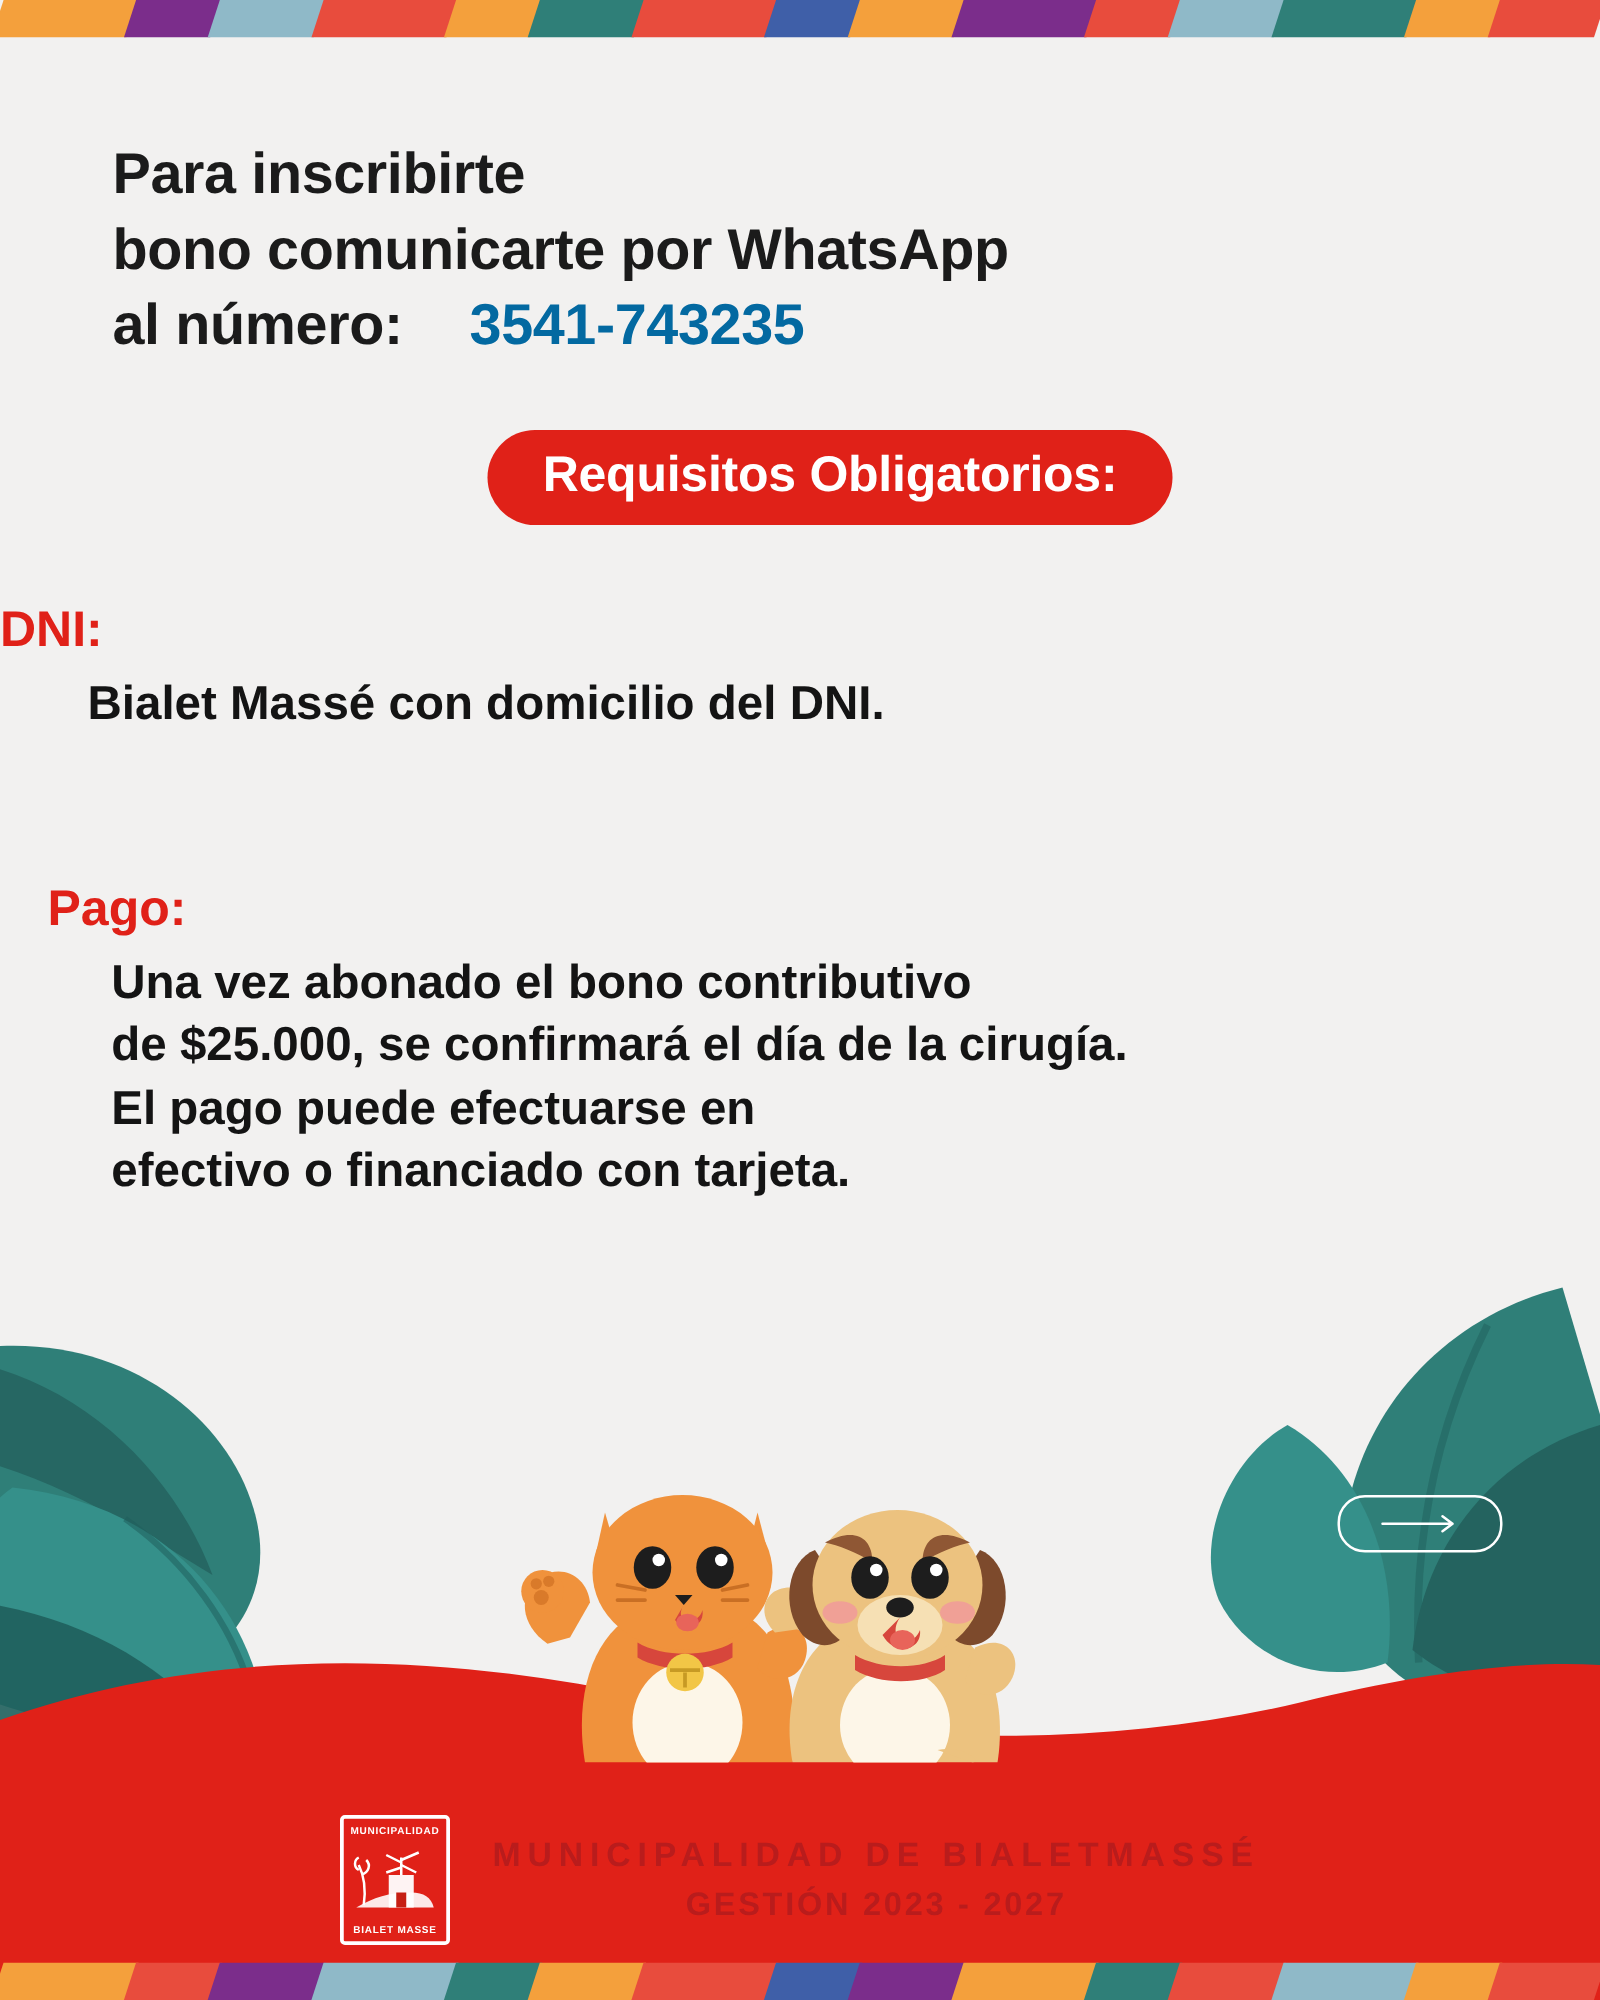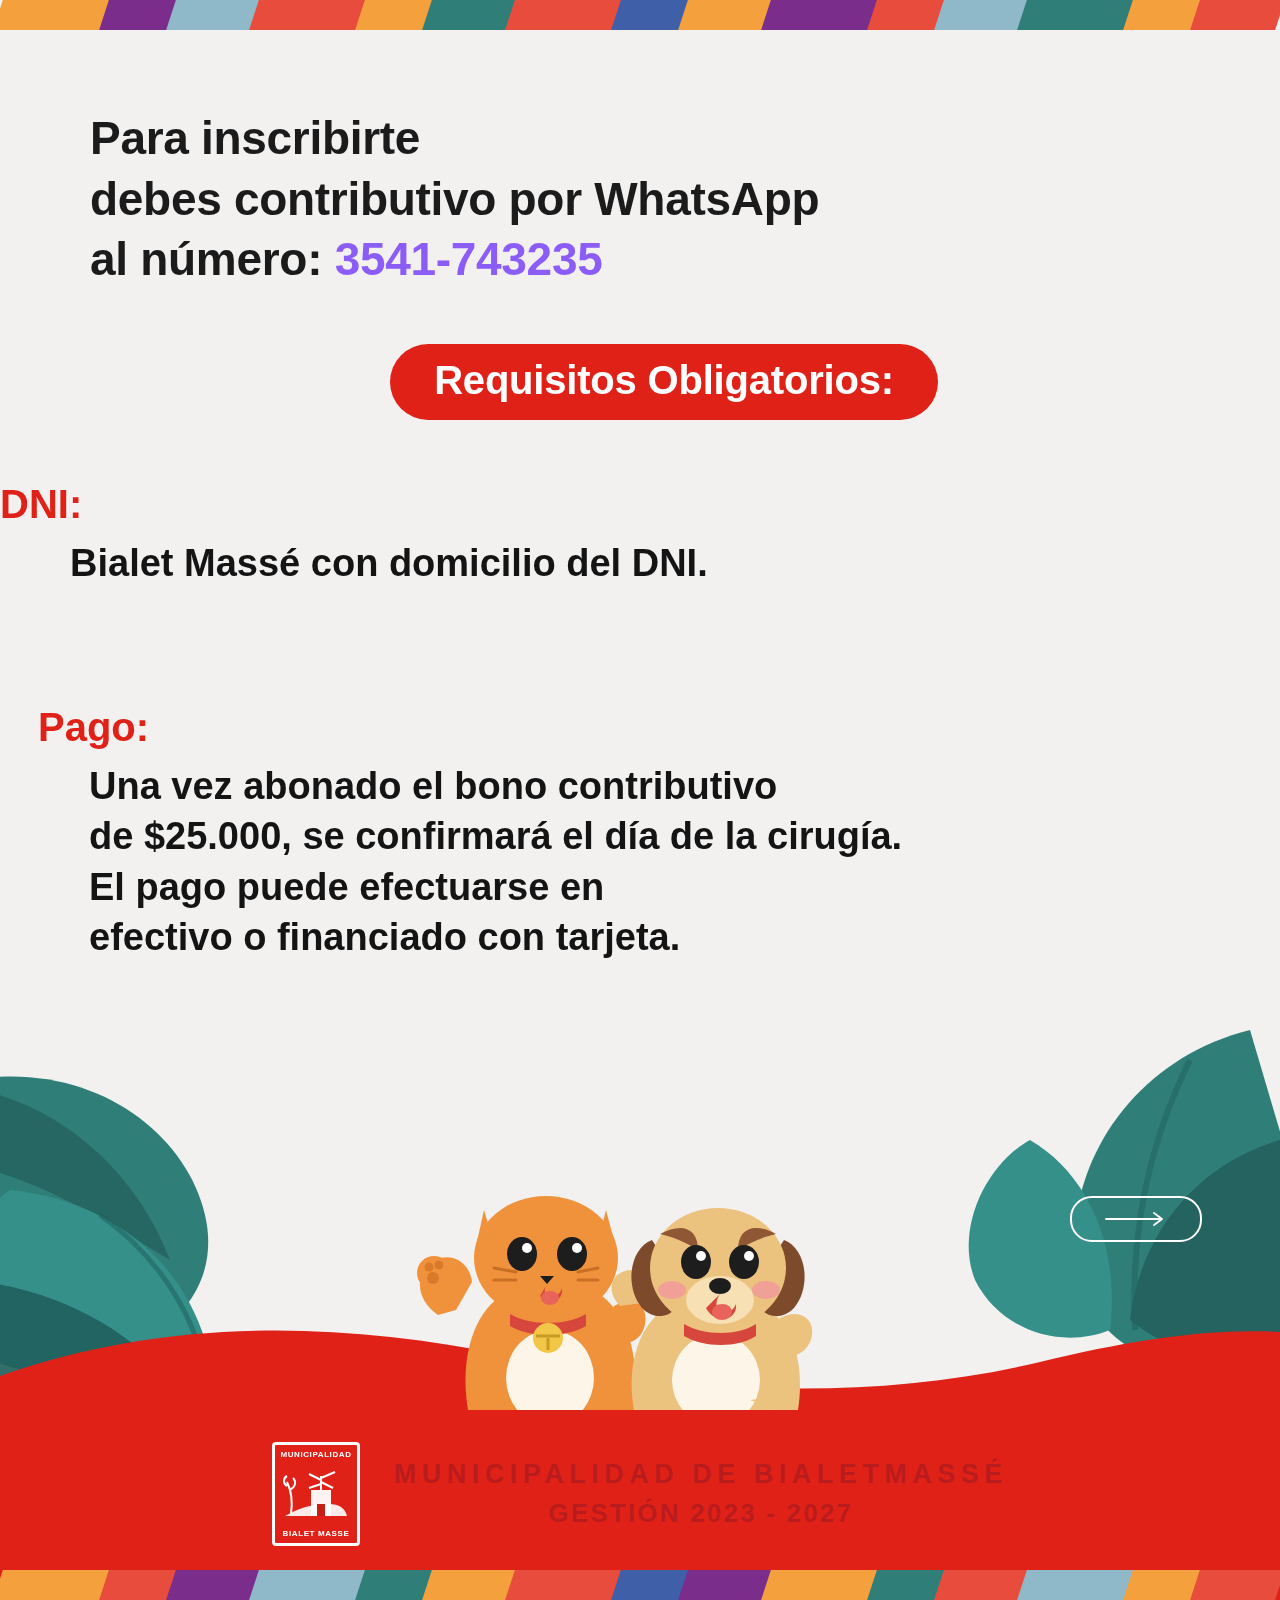--- a/index.html
+++ b/index.html
@@ -67,22 +67,23 @@
     font-size: 46px;
     line-height: 1.32;
     font-weight: 700;
     color: #1b1b1b;
     letter-spacing: -0.3px;
     margin: 0 auto;
     width: 1100px;
   }
   .headline .line { display: block; }
   .phone {
-    color: #8b5cf6;
+    color: #0369a1;
     font-weight: 700;
+    margin-left: 41px;
   }
 
   .badge-wrap {
     margin-top: 54px;
     display: flex;
     justify-content: center;
     padding-left: 48px;
   }
   .badge {
     background: #e02118;
@@ -140,21 +141,21 @@
     z-index: 6;
     display: flex;
     align-items: center;
     justify-content: center;
   }
 
   
   .footer-brand {
     position: absolute;
     left: 0;
-    bottom: 54px;
+    bottom: 44px;
     width: 1280px;
     z-index: 6;
     display: flex;
     align-items: center;
     justify-content: center;
     gap: 34px;
   }
   .crest {
     width: 88px;
     height: 104px;
@@ -228,21 +229,21 @@
     <div class="seg" style="background: rgb(143, 185, 200); flex: 1.1 1 0%;"></div>
     <div class="seg" style="background: rgb(47, 127, 120); flex: 1.4 1 0%;"></div>
     <div class="seg" style="background: rgb(244, 160, 60); flex: 0.9 1 0%;"></div>
     <div class="seg" style="background: rgb(232, 76, 61); flex: 1.1 1 0%;"></div>
   </div>
 
 <div class="content">
 
   <div class="headline">
     <span class="line">Para inscribirte</span>
-    <span class="line">debes contributivo por WhatsApp</span>
+    <span class="line">bono comunicarte por WhatsApp</span>
     <span class="line"><span>al número: </span><span class="phone">3541-743235</span></span>
   </div>
 
   <div class="badge-wrap">
     <div class="badge">Requisitos Obligatorios:</div>
   </div>
 
   <div class="section dni">
     <p class="section-title">DNI:</p>
     <div class="section-body">

